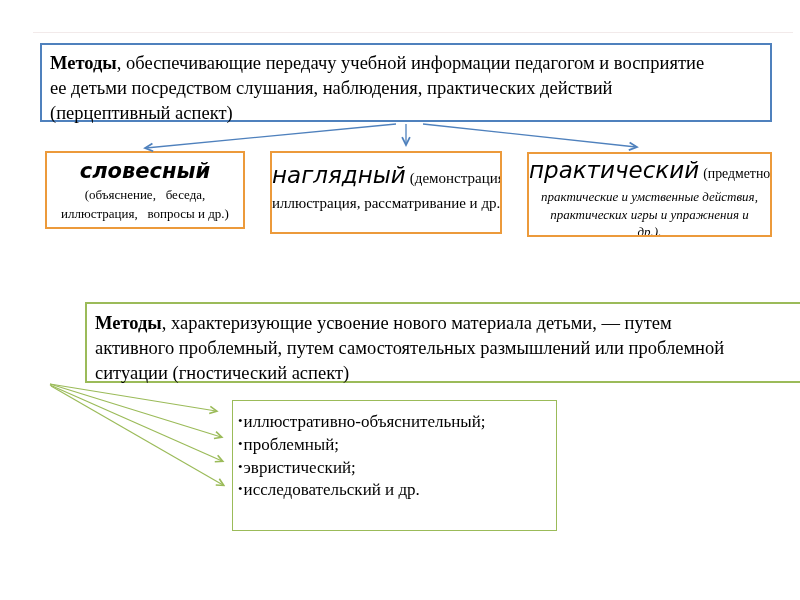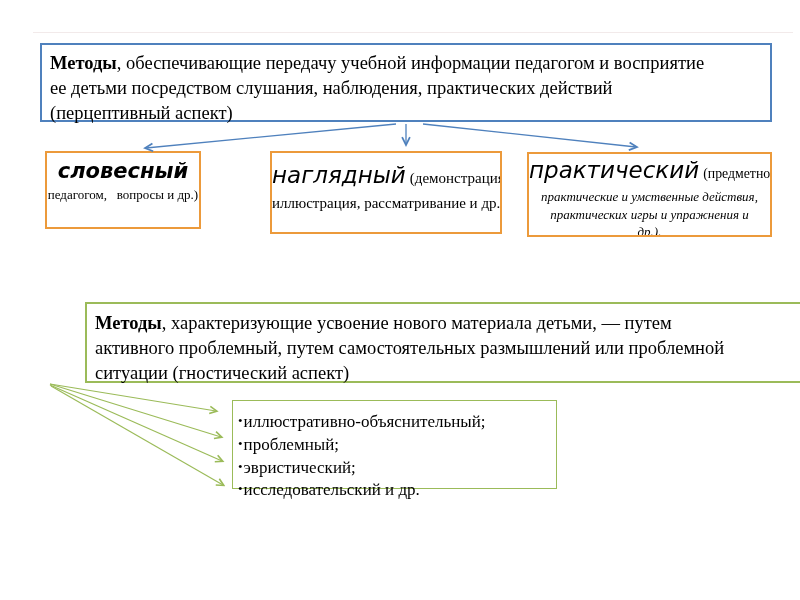--- a/index.html
+++ b/index.html
@@ -12,35 +12,35 @@
   
   .bigbox{background:#fff;padding:6px 8px 10px 8px;}
   .bigbox .line{white-space:nowrap;font-size:18.5px;line-height:25px;}
   .blue{border:2px solid #4f81bd;}
   .green{border:2px solid #9bbb59;margin-left:40px;}
   #perceptive-box{left:40px;top:43px;width:732px;height:79px;}
   #gnostic-box{left:45px;top:302px;width:730px;height:81px;padding-top:7px;}
   
   .method-box{border:2px solid #ec9a3b;background:#fff;text-align:center;overflow:hidden;}
   .mtitle{font-family:"DejaVu Sans","Liberation Sans",sans-serif;font-style:italic;}
-  #box-verbal{left:45px;top:151px;width:156px;height:78px;padding-top:4px;}
+  #box-verbal{left:45px;top:151px;width:200px;height:78px;padding-top:4px;}
   #box-verbal .mtitle{font-size:21px;font-weight:bold;line-height:28px;display:block;}
   #box-verbal .detail{font-size:13px;line-height:19px;white-space:pre;display:block;}
   #box-visual{left:270px;top:151px;width:232px;height:83px;padding-top:7px;}
   #box-visual .mtitle{font-size:23px;}
   #box-visual .detail{font-size:15px;}
   #box-visual .line1{white-space:nowrap;line-height:30px;}
   #box-visual .line2{white-space:nowrap;font-size:15px;line-height:20px;}
   #box-practical{left:527px;top:152px;width:245px;height:85px;padding-top:2px;}
   #box-practical .mtitle{font-size:23px;}
   #box-practical .detail{font-size:13.8px;}
   #box-practical .line1{white-space:nowrap;line-height:28px;}
   #box-practical .dline{white-space:nowrap;font-size:13px;line-height:17.5px;font-style:italic;}
   
-  #list-box{left:232px;top:400px;width:325px;height:89px;border:1px solid #9bbb59;
+  #list-box{left:232px;top:400px;width:325px;height:131px;border:1px solid #9bbb59;
     padding:9px 4px 0 5px;background:#fff;}
   .list-item{font-size:17px;line-height:21.8px;white-space:nowrap;}
   .bullet{font-size:13px;vertical-align:2px;margin-right:1px;}
   
   #connectors{left:0;top:0;width:800px;height:600px;pointer-events:none;}
 </style>
 </head>
 <body>
 
 <div id="slide">
@@ -48,21 +48,22 @@
   <div class="abs faint-line"></div>
 
   <div class="abs bigbox blue" id="perceptive-box">
     <div class="line"><b>Методы</b><span>, обеспечивающие передачу учебной информации педагогом и восприятие</span></div>
     <div class="line">ее детьми посредством слушания, наблюдения, практических действий</div>
     <div class="line">(перцептивный аспект)</div>
   </div>
 
   <div class="abs method-box" id="box-verbal">
     <span class="mtitle">словесный</span>
-    <span class="detail">педагогом,   вопросы и др.)</span>
+    <span class="detail">(объяснение,   беседа,</span>
+    <span class="detail">иллюстрация,   вопросы и др.)</span>
   </div>
 
   <div class="abs method-box" id="box-visual">
     <div class="line1"><span class="mtitle">наглядный</span> <span class="detail">(демонстрация,</span></div>
     <div class="line2">иллюстрация, рассматривание и др.)</div>
   </div>
 
   <div class="abs method-box" id="box-practical">
     <div class="line1"><span class="mtitle">практический</span> <span class="detail">(предметно-</span></div>
     <div class="dline">практические и умственные действия,</div>

